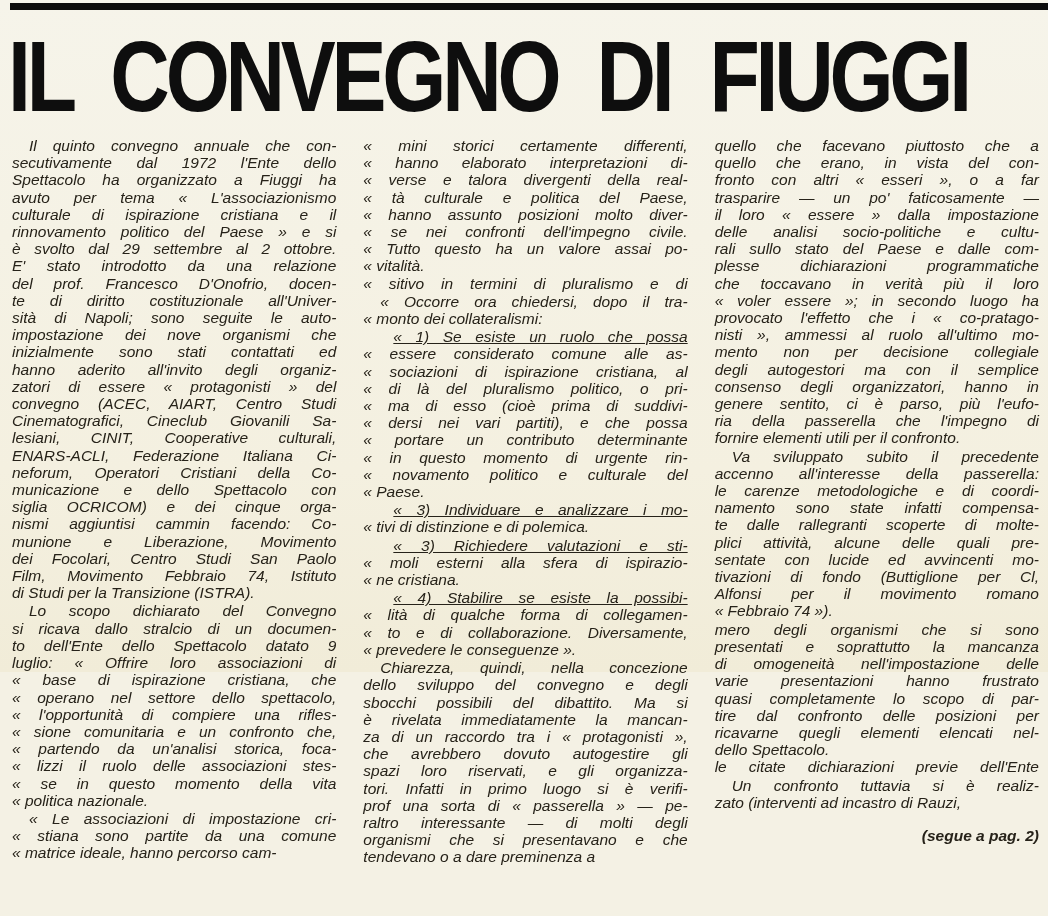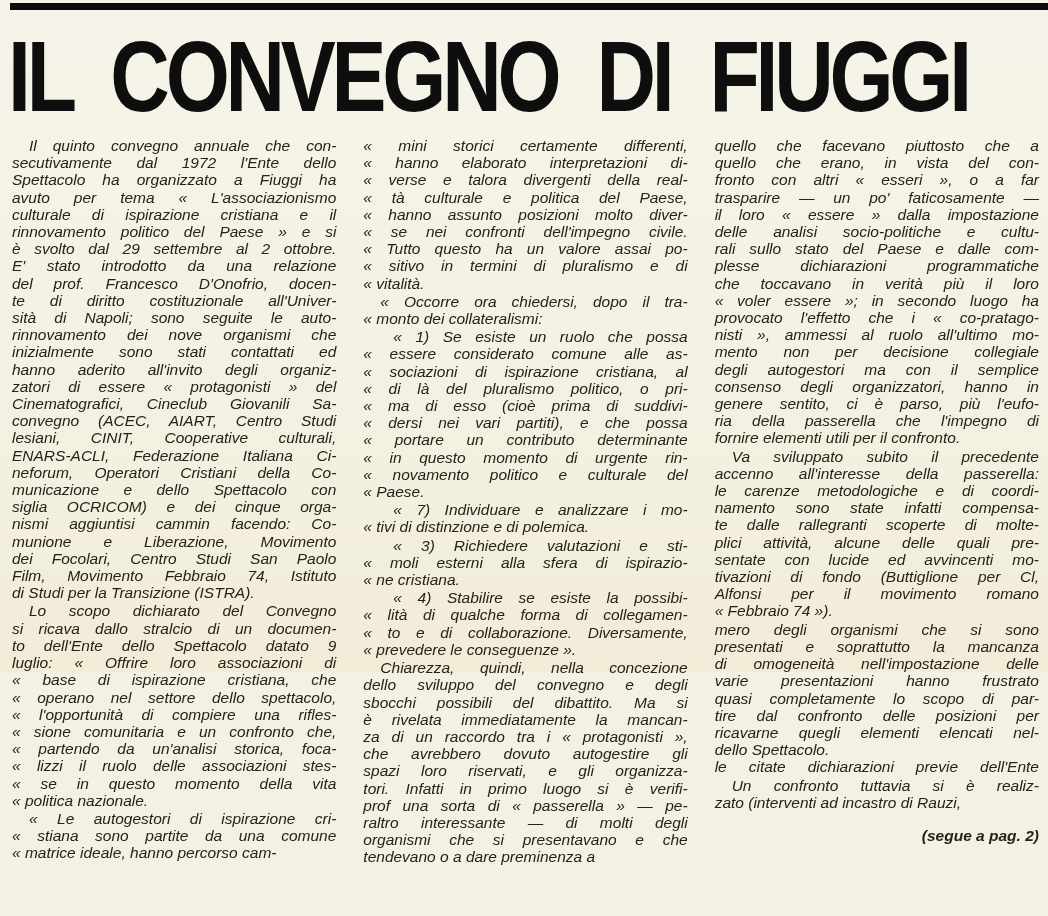--- a/index.html
+++ b/index.html
@@ -31,21 +31,21 @@
     display:flex; gap:27px;
     font-style:italic; font-size:15.5px; line-height:17.2px;
     color:#262219;
   }
   .col { flex:1 1 0; min-width:0; }
   .para + .para { margin-top:1px; }
   .para.spacer { margin-top:16px; }
   .line { text-align:justify; text-align-last:justify; min-height:17.2px; }
   .line.last { text-align-last:left; }
   .line.indent { text-indent:17px; }
-  .line.indent2 { text-indent:30px; }
+  .line.indent2 { text-indent:30px;text-decoration:underline; }
   .para.right .line, .para.right .line.last { text-align:right; text-align-last:right; }
   .para.bold .line { font-weight:700; }
 </style>
 </head>
 <body>
 
 <div class="page">
   <div class="top-rule"></div>
   <h1 class="title-wrap"><span class="title">IL CONVEGNO DI FIUGGI</span></h1>
   <div class="columns" id="columns">
@@ -55,26 +55,26 @@
           <div class="line">secutivamente dal 1972 l'Ente dello</div>
           <div class="line">Spettacolo ha organizzato a Fiuggi ha</div>
           <div class="line">avuto per tema « L'associazionismo</div>
           <div class="line">culturale di ispirazione cristiana e il</div>
           <div class="line">rinnovamento politico del Paese » e si</div>
           <div class="line">è svolto dal 29 settembre al 2 ottobre.</div>
           <div class="line">E' stato introdotto da una relazione</div>
           <div class="line">del prof. Francesco D'Onofrio, docen-</div>
           <div class="line">te di diritto costituzionale all'Univer-</div>
           <div class="line">sità di Napoli; sono seguite le auto-</div>
-          <div class="line">rinnovamento dei nove organismi che</div>
+          <div class="line">impostazione dei nove organismi che</div>
           <div class="line">inizialmente sono stati contattati ed</div>
           <div class="line">hanno aderito all'invito degli organiz-</div>
           <div class="line">zatori di essere « protagonisti » del</div>
+          <div class="line">convegno (ACEC, AIART, Centro Studi</div>
           <div class="line">Cinematografici, Cineclub Giovanili Sa-</div>
-          <div class="line">convegno (ACEC, AIART, Centro Studi</div>
           <div class="line">lesiani, CINIT, Cooperative culturali,</div>
           <div class="line">ENARS-ACLI, Federazione Italiana Ci-</div>
           <div class="line">neforum, Operatori Cristiani della Co-</div>
           <div class="line">municazione e dello Spettacolo con</div>
           <div class="line">siglia OCRICOM) e dei cinque orga-</div>
           <div class="line">nismi aggiuntisi cammin facendo: Co-</div>
           <div class="line">munione e Liberazione, Movimento</div>
           <div class="line">dei Focolari, Centro Studi San Paolo</div>
           <div class="line">Film, Movimento Febbraio 74, Istituto</div>
           <div class="line last">di Studi per la Transizione (ISTRA).</div>
@@ -87,55 +87,55 @@
           <div class="line">« base di ispirazione cristiana, che</div>
           <div class="line">« operano nel settore dello spettacolo,</div>
           <div class="line">« l'opportunità di compiere una rifles-</div>
           <div class="line">« sione comunitaria e un confronto che,</div>
           <div class="line">« partendo da un'analisi storica, foca-</div>
           <div class="line">« lizzi il ruolo delle associazioni stes-</div>
           <div class="line">« se in questo momento della vita</div>
           <div class="line last">« politica nazionale.</div>
         </div>
         <div class="para">
-          <div class="line indent">« Le autogestori di ispirazione cri-</div>
+          <div class="line indent">« Le associazioni di impostazione cri-</div>
           <div class="line">« stiana sono partite da una comune</div>
           <div class="line last">« matrice ideale, hanno percorso cam-</div>
         </div>
       </div>
       <div class="col">
         <div class="para">
           <div class="line">« mini storici certamente differenti,</div>
           <div class="line">« hanno elaborato interpretazioni di-</div>
           <div class="line">« verse e talora divergenti della real-</div>
           <div class="line">« tà culturale e politica del Paese,</div>
           <div class="line">« hanno assunto posizioni molto diver-</div>
           <div class="line">« se nei confronti dell'impegno civile.</div>
           <div class="line">« Tutto questo ha un valore assai po-</div>
+          <div class="line last">« vitalità.</div>
           <div class="line">« sitivo in termini di pluralismo e di</div>
-          <div class="line last">« vitalità.</div>
         </div>
         <div class="para">
           <div class="line indent">« Occorre ora chiedersi, dopo il tra-</div>
           <div class="line last">« monto dei collateralismi:</div>
         </div>
         <div class="para">
           <div class="line indent2">« 1) Se esiste un ruolo che possa</div>
           <div class="line">« essere considerato comune alle as-</div>
           <div class="line">« sociazioni di ispirazione cristiana, al</div>
           <div class="line">« di là del pluralismo politico, o pri-</div>
           <div class="line">« ma di esso (cioè prima di suddivi-</div>
           <div class="line">« dersi nei vari partiti), e che possa</div>
           <div class="line">« portare un contributo determinante</div>
           <div class="line">« in questo momento di urgente rin-</div>
           <div class="line">« novamento politico e culturale del</div>
           <div class="line last">« Paese.</div>
         </div>
         <div class="para">
-          <div class="line indent2">« 7) Individuare e analizzare i mo-</div>
+          <div class="line indent2">« 3) Individuare e analizzare i mo-</div>
           <div class="line last">« tivi di distinzione e di polemica.</div>
         </div>
         <div class="para">
           <div class="line indent2">« 3) Richiedere valutazioni e sti-</div>
           <div class="line">« moli esterni alla sfera di ispirazio-</div>
           <div class="line last">« ne cristiana.</div>
         </div>
         <div class="para">
           <div class="line indent2">« 4) Stabilire se esiste la possibi-</div>
           <div class="line">« lità di qualche forma di collegamen-</div>

